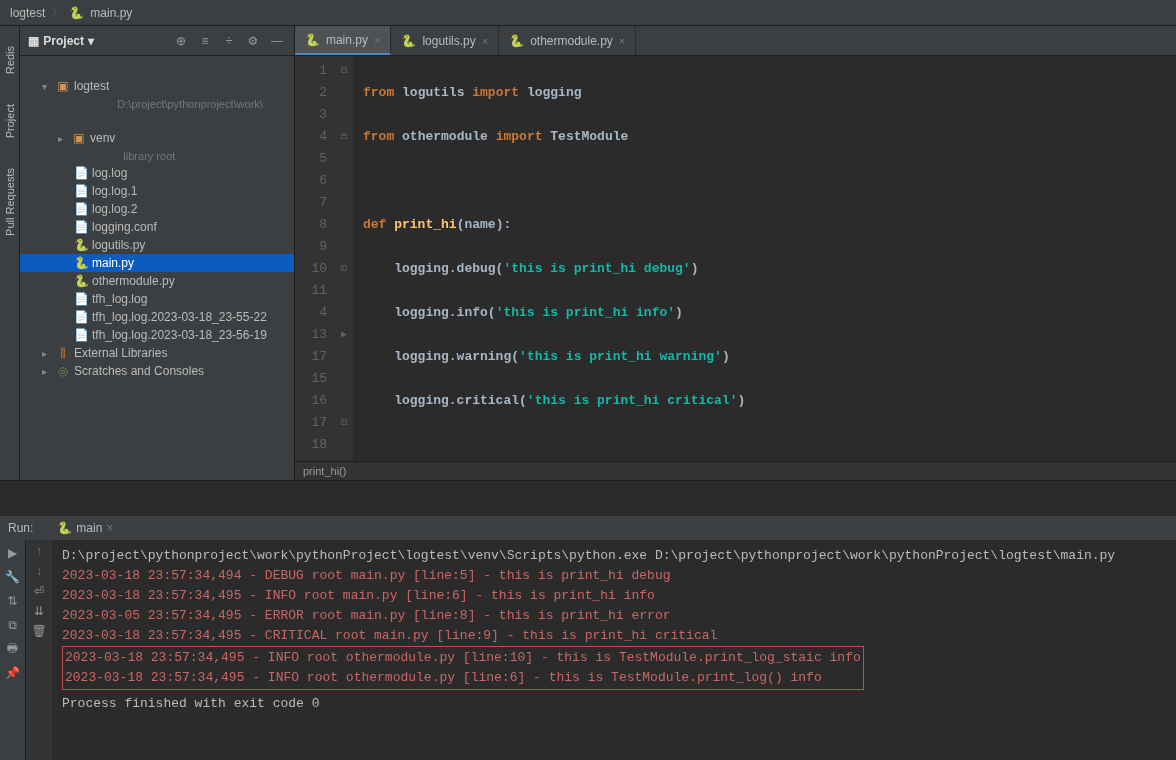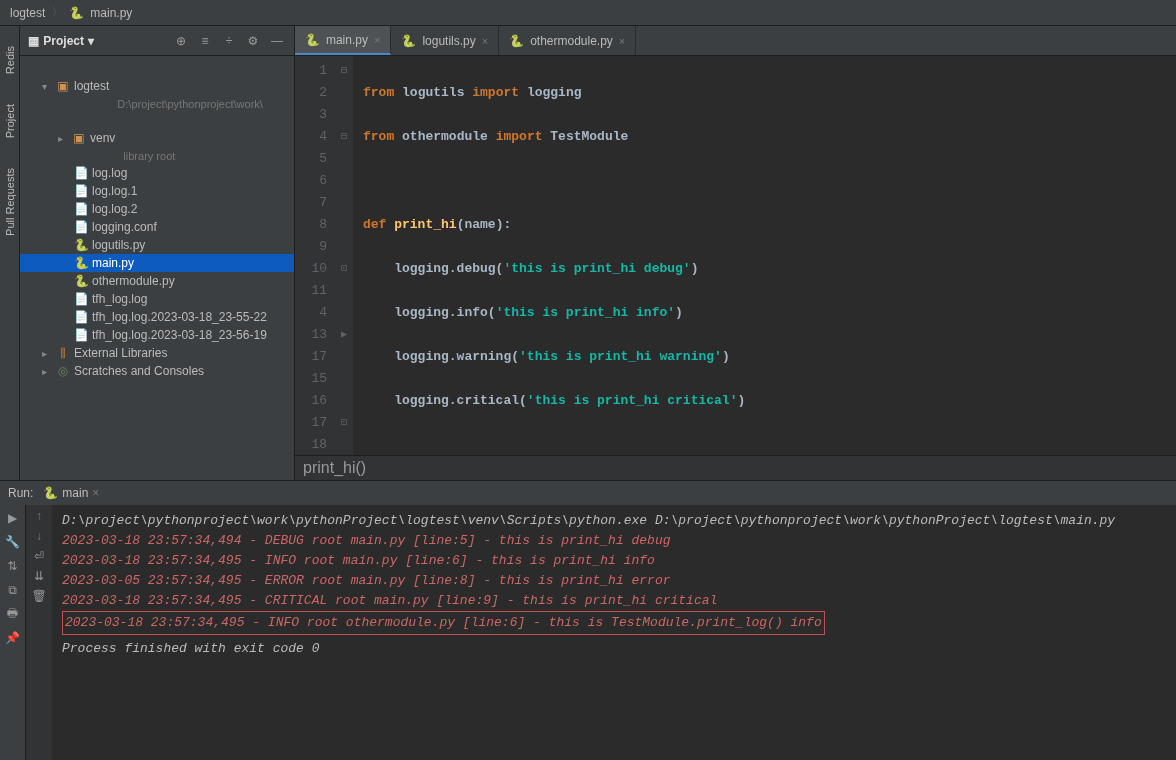--- a/index.html
+++ b/index.html
@@ -145,37 +145,38 @@
 }
 .code .line { height: 22px; }
 .kw { color: #cc7832; }
 .fn { color: #ffc66d; }
 .str { color: #14b8a6; }
 .editor-status {
   background: #313335;
   border-top: 1px solid #1e1e1e;
   padding: 3px 8px;
   color: #999;
-  font-size: 16px;
+  font-size: 11px;
 }
 .bottom-panel {
   height: 280px;
   border-top: 1px solid #1e1e1e;
   display: flex;
   flex-direction: column;
   background: #2b2b2b;
 }
 .run-header {
   height: 24px;
   background: #3c3f41;
   display: flex;
   align-items: center;
   padding: 0 8px;
-  gap: 10px;
+  gap: 24px;
   color: #bbb;
+  margin-top: 35px;
 }
 .run-header .run-tab { display: flex; align-items: center; gap: 4px; }
 .run-body {
   flex: 1;
   display: flex;
   overflow: hidden;
 }
 .run-toolbar {
   width: 26px;
   background: #3c3f41;
@@ -197,21 +198,20 @@
   gap: 6px;
 }
 .console {
   flex: 1;
   padding: 6px 10px;
   font-family: "Consolas", "Courier New", monospace;
   font-size: 13px;
   line-height: 20px;
   color: #bbb;
   overflow: auto;
-  font-style: italic;
 }
 .console .out { color: #bbb; }
 .console .log-red { color: #cc6666; }
 .console .highlighted { border: 1px solid #c05050; padding: 1px 2px; display: inline-block; }
 .green-play { color: #499c54; }
 </style>
 </head>
 <body>
 
 <div class="breadcrumb">
@@ -419,18 +419,19 @@
       <div class="tb-btn" style="color:#999;">⇊</div>
       <div class="tb-btn" style="color:#999;">🗑</div>
     </div>
     <div class="console">
       <div class="out">D:\project\pythonproject\work\pythonProject\logtest\venv\Scripts\python.exe D:\project\pythonproject\work\pythonProject\logtest\main.py</div>
       <div class="log-red">2023-03-18 23:57:34,494 - DEBUG root main.py [line:5] - this is print_hi debug</div>
       <div class="log-red">2023-03-18 23:57:34,495 - INFO root main.py [line:6] - this is print_hi info</div>
       <div class="log-red">2023-03-05 23:57:34,495 - ERROR root main.py [line:8] - this is print_hi error</div>
       <div class="log-red">2023-03-18 23:57:34,495 - CRITICAL root main.py [line:9] - this is print_hi critical</div>
       <div class="highlighted">
+        <div class="log-red">2023-03-18 23:57:34,495 - INFO root othermodule.py [line:10] - this is TestModule.print_log_staic info</div>
         <div class="log-red">2023-03-18 23:57:34,495 - INFO root othermodule.py [line:6] - this is TestModule.print_log() info</div>
       </div>
       <div class="out" style="margin-top:4px;">Process finished with exit code 0</div>
     </div>
   </div>
 </div>
 
 </body></html>

